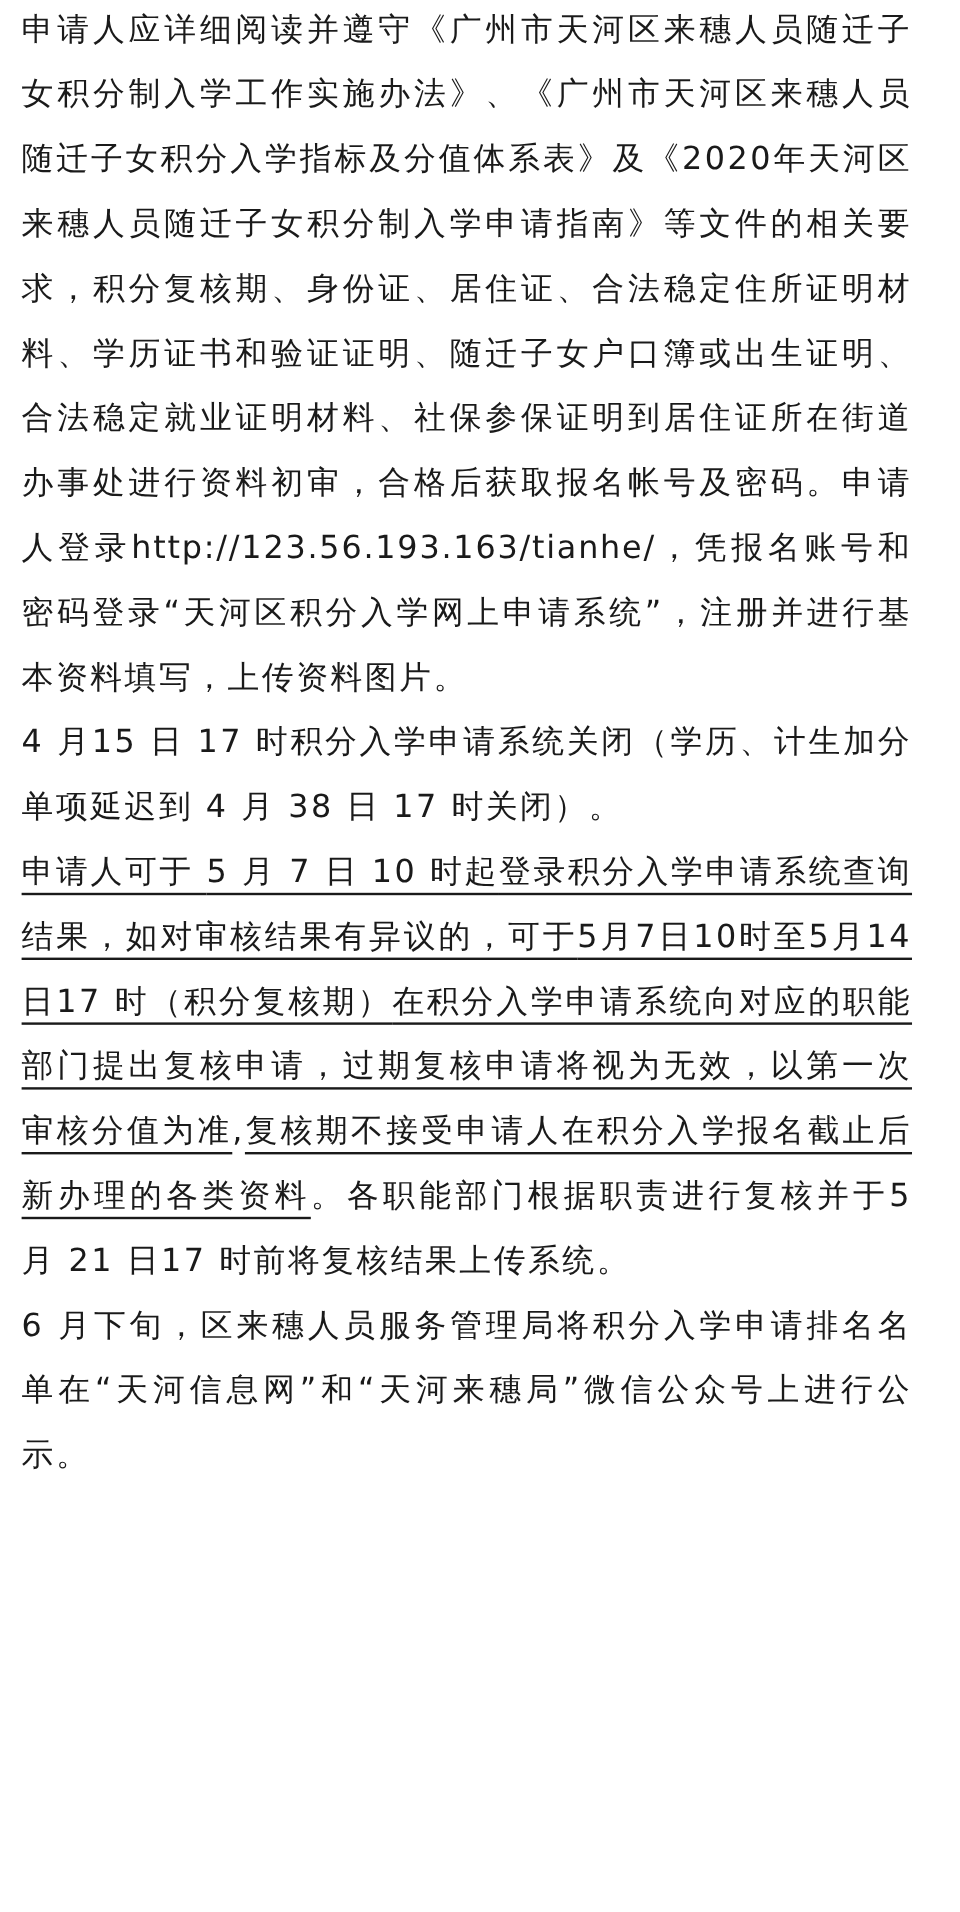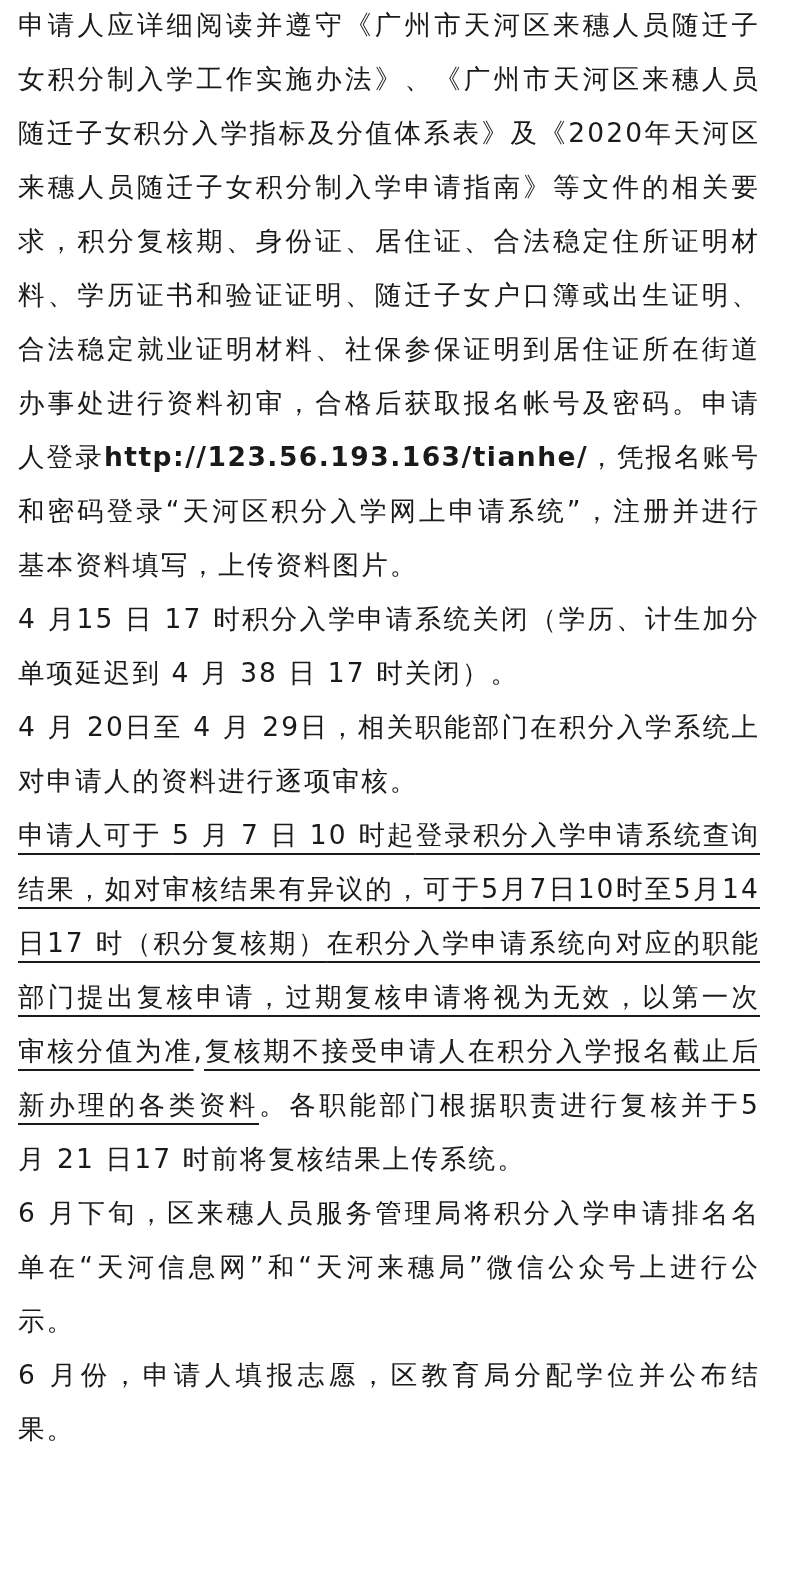--- a/index.html
+++ b/index.html
@@ -27,33 +27,31 @@
       text-align: justify;
       word-break: break-all;
     }
     .p-first { margin-top: -2px; }
     .b { font-weight: normal; }
     .u {
       text-decoration: underline;
       text-decoration-thickness: 2px;
       text-underline-offset: 9px;
     }
-    .url { font-weight: bold; letter-spacing: 1.5px; }
+    .url { font-weight: normal; letter-spacing: 1.5px; }
   </style>
 </head>
 <body>
 
 <div class="doc">
 
   <p class="para p-first"><span>申请人应详细阅读并遵守《广州市天河区来穗人员随迁子女积分制入学工作实施办法》、《广州市天河区来穗人员随迁子女积分入学指标及分值体系表》及《2020年天河区来穗人员随迁子女积分制入学申请指南》等文件的相关要求，积分复核期、身份证、居住证、合法稳定住所证明材料、学历证书和验证证明、随迁子女户口簿或出生证明、合法稳定就业证明材料、社保参保证明到居住证所在街道办事处进行资料初审，合格后获取报名帐号及密码。申请人登录</span><span class="url">http://123.56.193.163/tianhe/</span><span>，凭报名账号和密码登录“天河区积分入学网上申请系统”，注册并进行基本资料填写，上传资料图片。</span></p>
 
   <p class="para"><span class="b">4 月15 日 17 时</span><span>积分入学申请系统关闭（学历、计生加分单项延迟到 </span><span class="b">4 月 38 日 17 时</span><span>关闭）。</span></p>
 
-  <p class="para"><span class="b">4 月 20日至 4 月 29日</span><span>，相关职能部门在积分入学系统上对申请人的资料进行逐项审核。</span></p>
 
 
   <p class="para"><span class="u">申请人可于 </span><span class="u b">5 月 7 日 10 时起</span><span class="u">登录积分入学申请系统查询结果，如对审核结果有异议的，可于</span><span class="u b">5月7日10时至5月14日17 时（积分复核期）</span><span class="u">在积分入学申请系统向对应的职能部门提出复核申请，过期复核申请将视为无效，以第一次审核分值为准</span><span>,</span><span class="u">复核期不接受申请人在积分入学报名截止后新办理的各类资料</span><span>。各职能部门根据职责进行复核并于</span><span class="b">5 月 21 日17 时前</span><span>将复核结果上传系统。</span></p>
 
   <p class="para"><span class="b">6 月下旬</span><span>，区来穗人员服务管理局将积分入学申请排名名单在“天河信息网”和“天河来穗局”微信公众号上进行公示。</span></p>
 
-  <p class="para"><span class="b">6 月份</span><span>，申请人填报志愿，区教育局分配学位并公布结果。</span></p>
 
 </div>
 
 </body></html>

